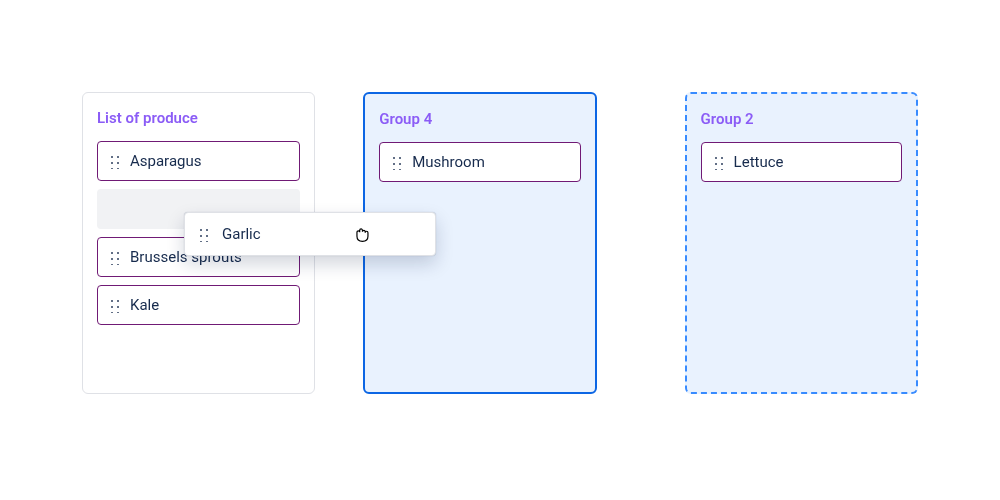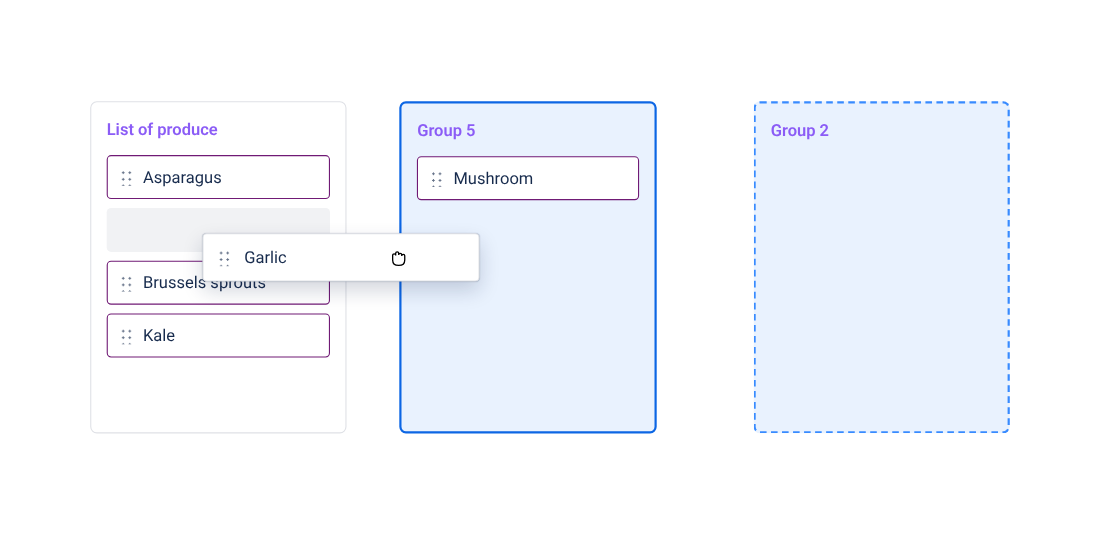--- a/index.html
+++ b/index.html
@@ -121,31 +121,37 @@
         <span class="item-label">Brussels sprouts</span>
       </div>
       <div class="item">
         <span class="drag-handle"></span>
         <span class="item-label">Kale</span>
       </div>
     </div>
   </div>
 
   <div class="panel panel-active">
-    <div class="panel-title">Group 5</div>
+    <div class="panel-title">Group 4</div>
     <div class="list">
       <div class="item">
         <span class="drag-handle"></span>
         <span class="item-label">Mushroom</span>
       </div>
     </div>
   </div>
 
   <div class="panel panel-dashed">
     <div class="panel-title">Group 2</div>
+    <div class="list">
+      <div class="item">
+        <span class="drag-handle"></span>
+        <span class="item-label">Lettuce</span>
+      </div>
+    </div>
   </div>
 
 </div>
 
 <div class="dragging">
   <span class="drag-handle"></span>
   <span class="item-label">Garlic</span>
   <svg class="grab-cursor" viewBox="0 0 24 24" fill="none" stroke="#000" stroke-width="1.3">
     <path fill="#fff" d="M6.5 11.5 v-1.5 a1.5 1.5 0 0 1 3 0 v-2 a1.5 1.5 0 0 1 3 0 v1.5 a1.5 1.5 0 0 1 3 0 v1 a1.5 1.5 0 0 1 3 0 v4 c0 3 -2 5.5 -6 5.5 s-6 -2.5 -6 -5.5 z"></path>
   </svg>

